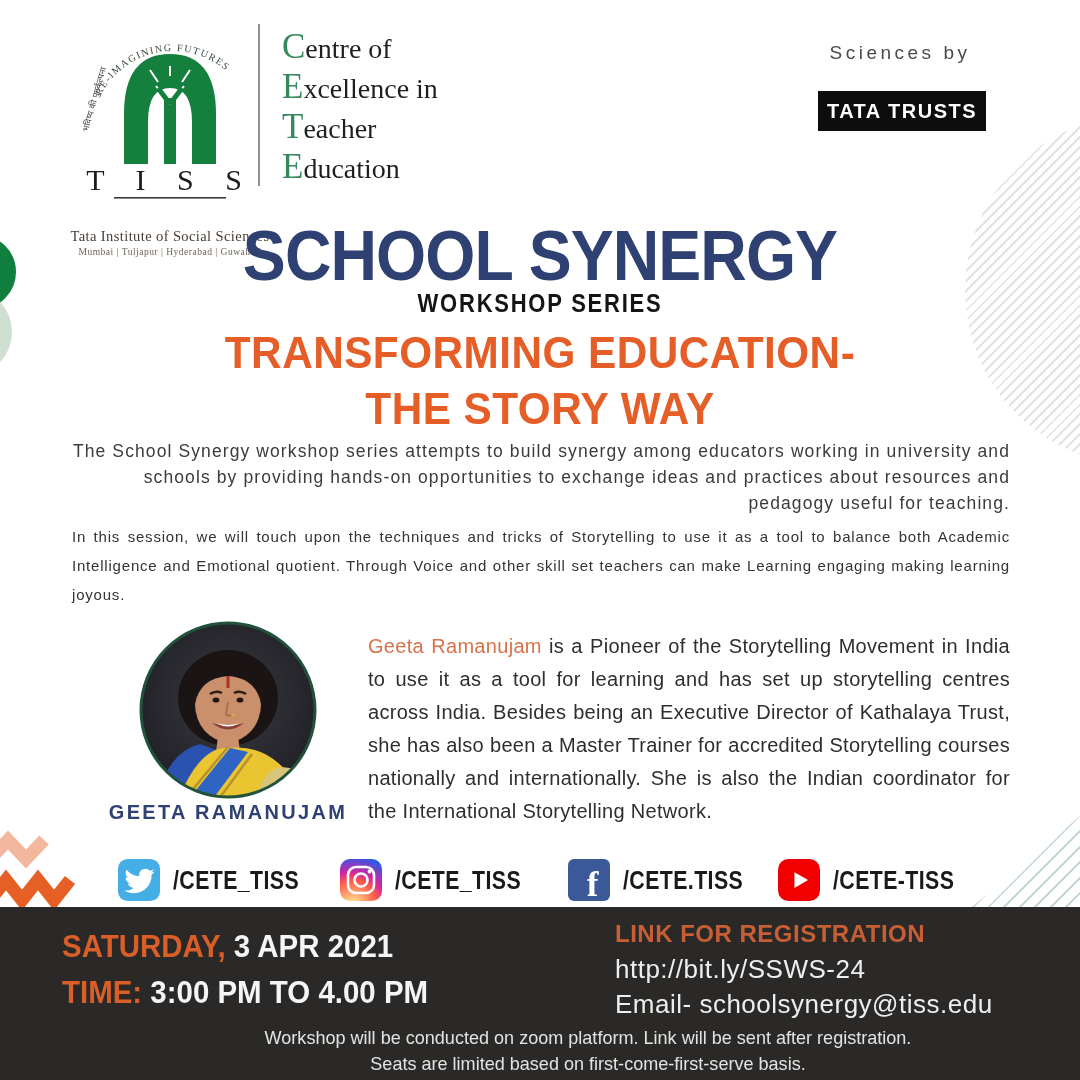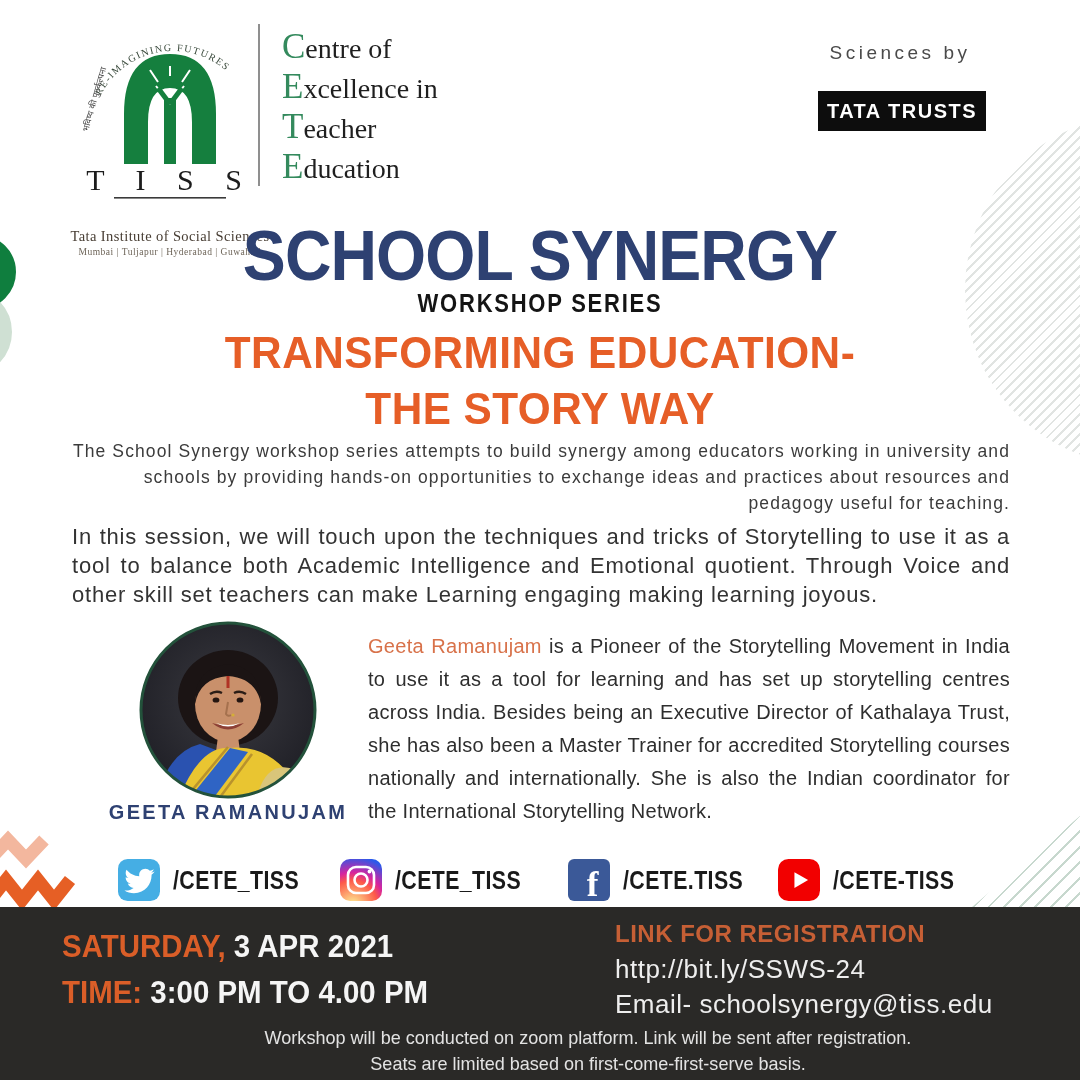--- a/index.html
+++ b/index.html
@@ -40,21 +40,21 @@
                  font-size:25px; font-weight:600; letter-spacing:2px; transform:scaleX(.88); }
   .hero-sub1 { position:absolute; top:327px; width:100%; text-align:center; color:#e65e27;
                font-size:45px; font-weight:800; letter-spacing:.5px; transform:scaleX(.94); }
   .hero-sub2 { position:absolute; top:383px; width:100%; text-align:center; color:#e65e27;
                font-size:45px; font-weight:800; letter-spacing:.5px; transform:scaleX(.94); }
 
   
   .about-p1 { position:absolute; left:70px; top:438px; width:940px; text-align:right;
               font-size:17.5px; line-height:26px; letter-spacing:1.1px; color:#3b3b3b; font-weight:500; }
   .about-p2 { position:absolute; left:72px; top:522px; width:938px; text-align:justify;
-              font-size:22px; line-height:29px; letter-spacing:.8px; color:#333333; font-weight:500; }
+              font-size:15px; line-height:29px; letter-spacing:.8px; color:#333333; font-weight:500; }
 
   
   .speaker-photo { position:absolute; left:138px; top:620px; width:180px; height:180px; }
   .speaker-caption { position:absolute; left:88px; top:800px; width:280px; text-align:center;
                      color:#2e4172; font-size:21px; font-weight:700; letter-spacing:2.5px; transform:scaleX(.95); }
   .speaker-bio { position:absolute; left:368px; top:630px; width:642px; text-align:justify;
                  font-size:20px; line-height:33px; letter-spacing:.3px; color:#2e2e2e; font-weight:400; }
   .speaker-bio .bio-name { color:#d8724a; }
 
   

